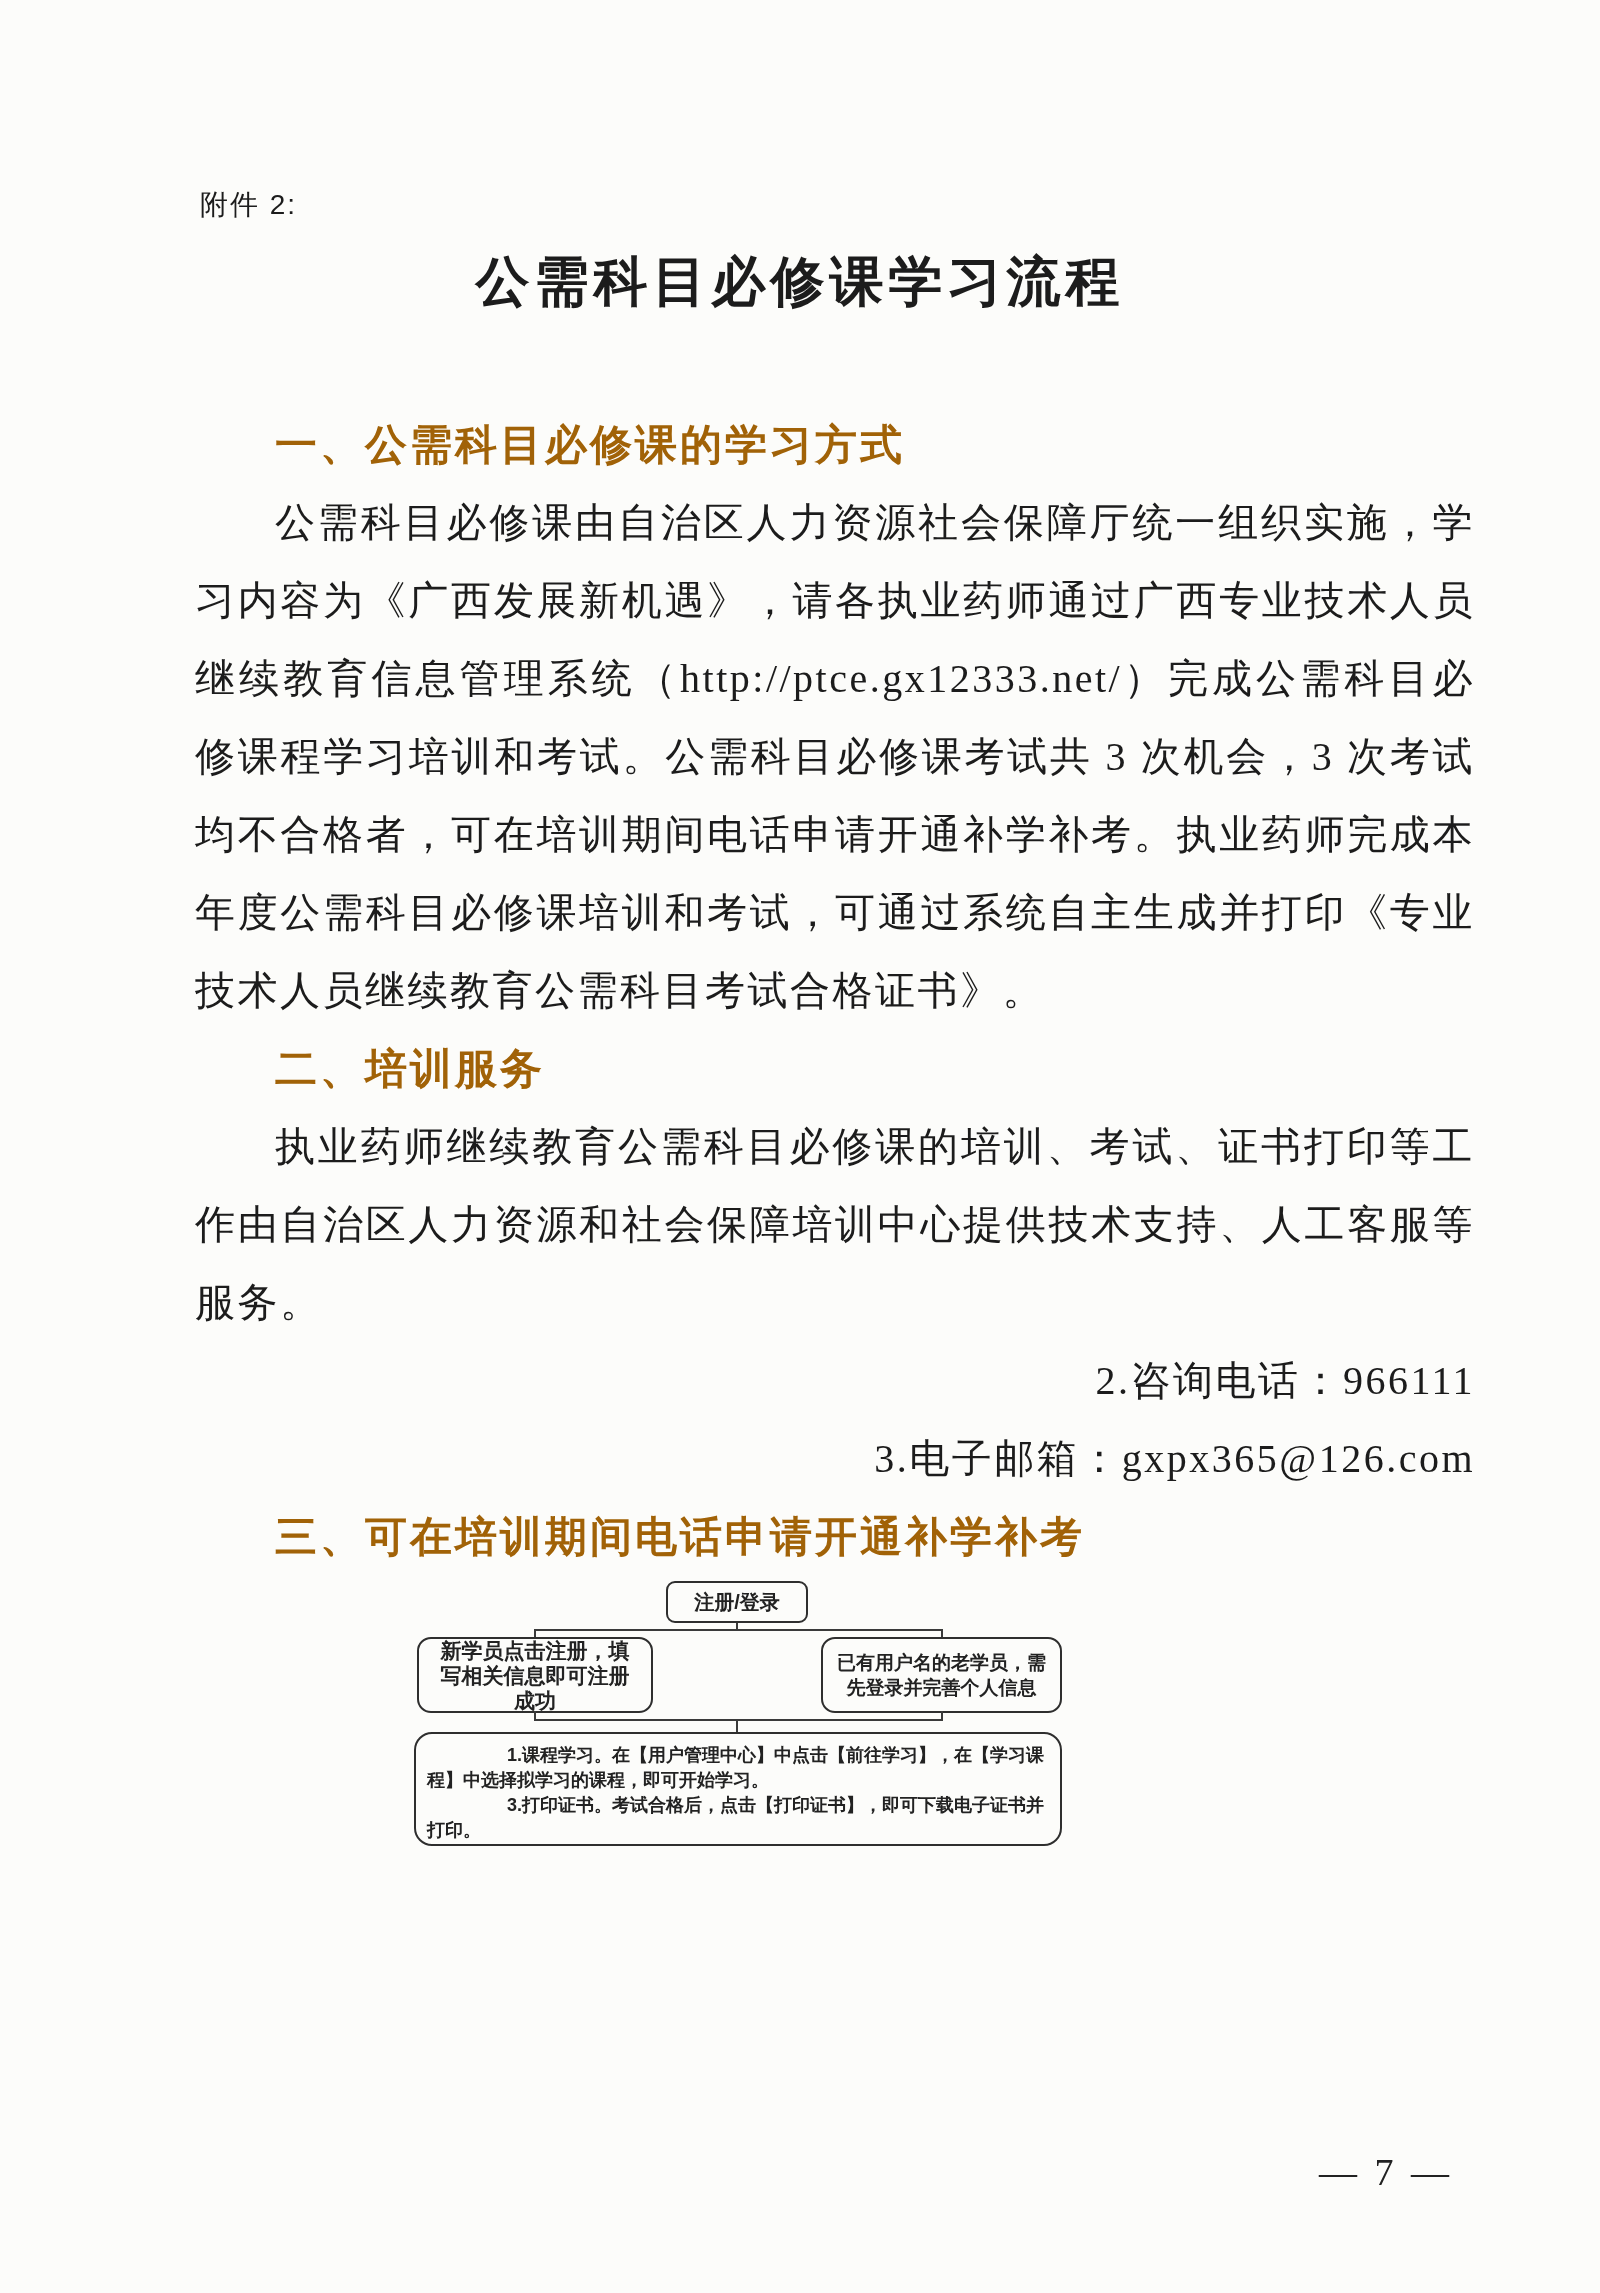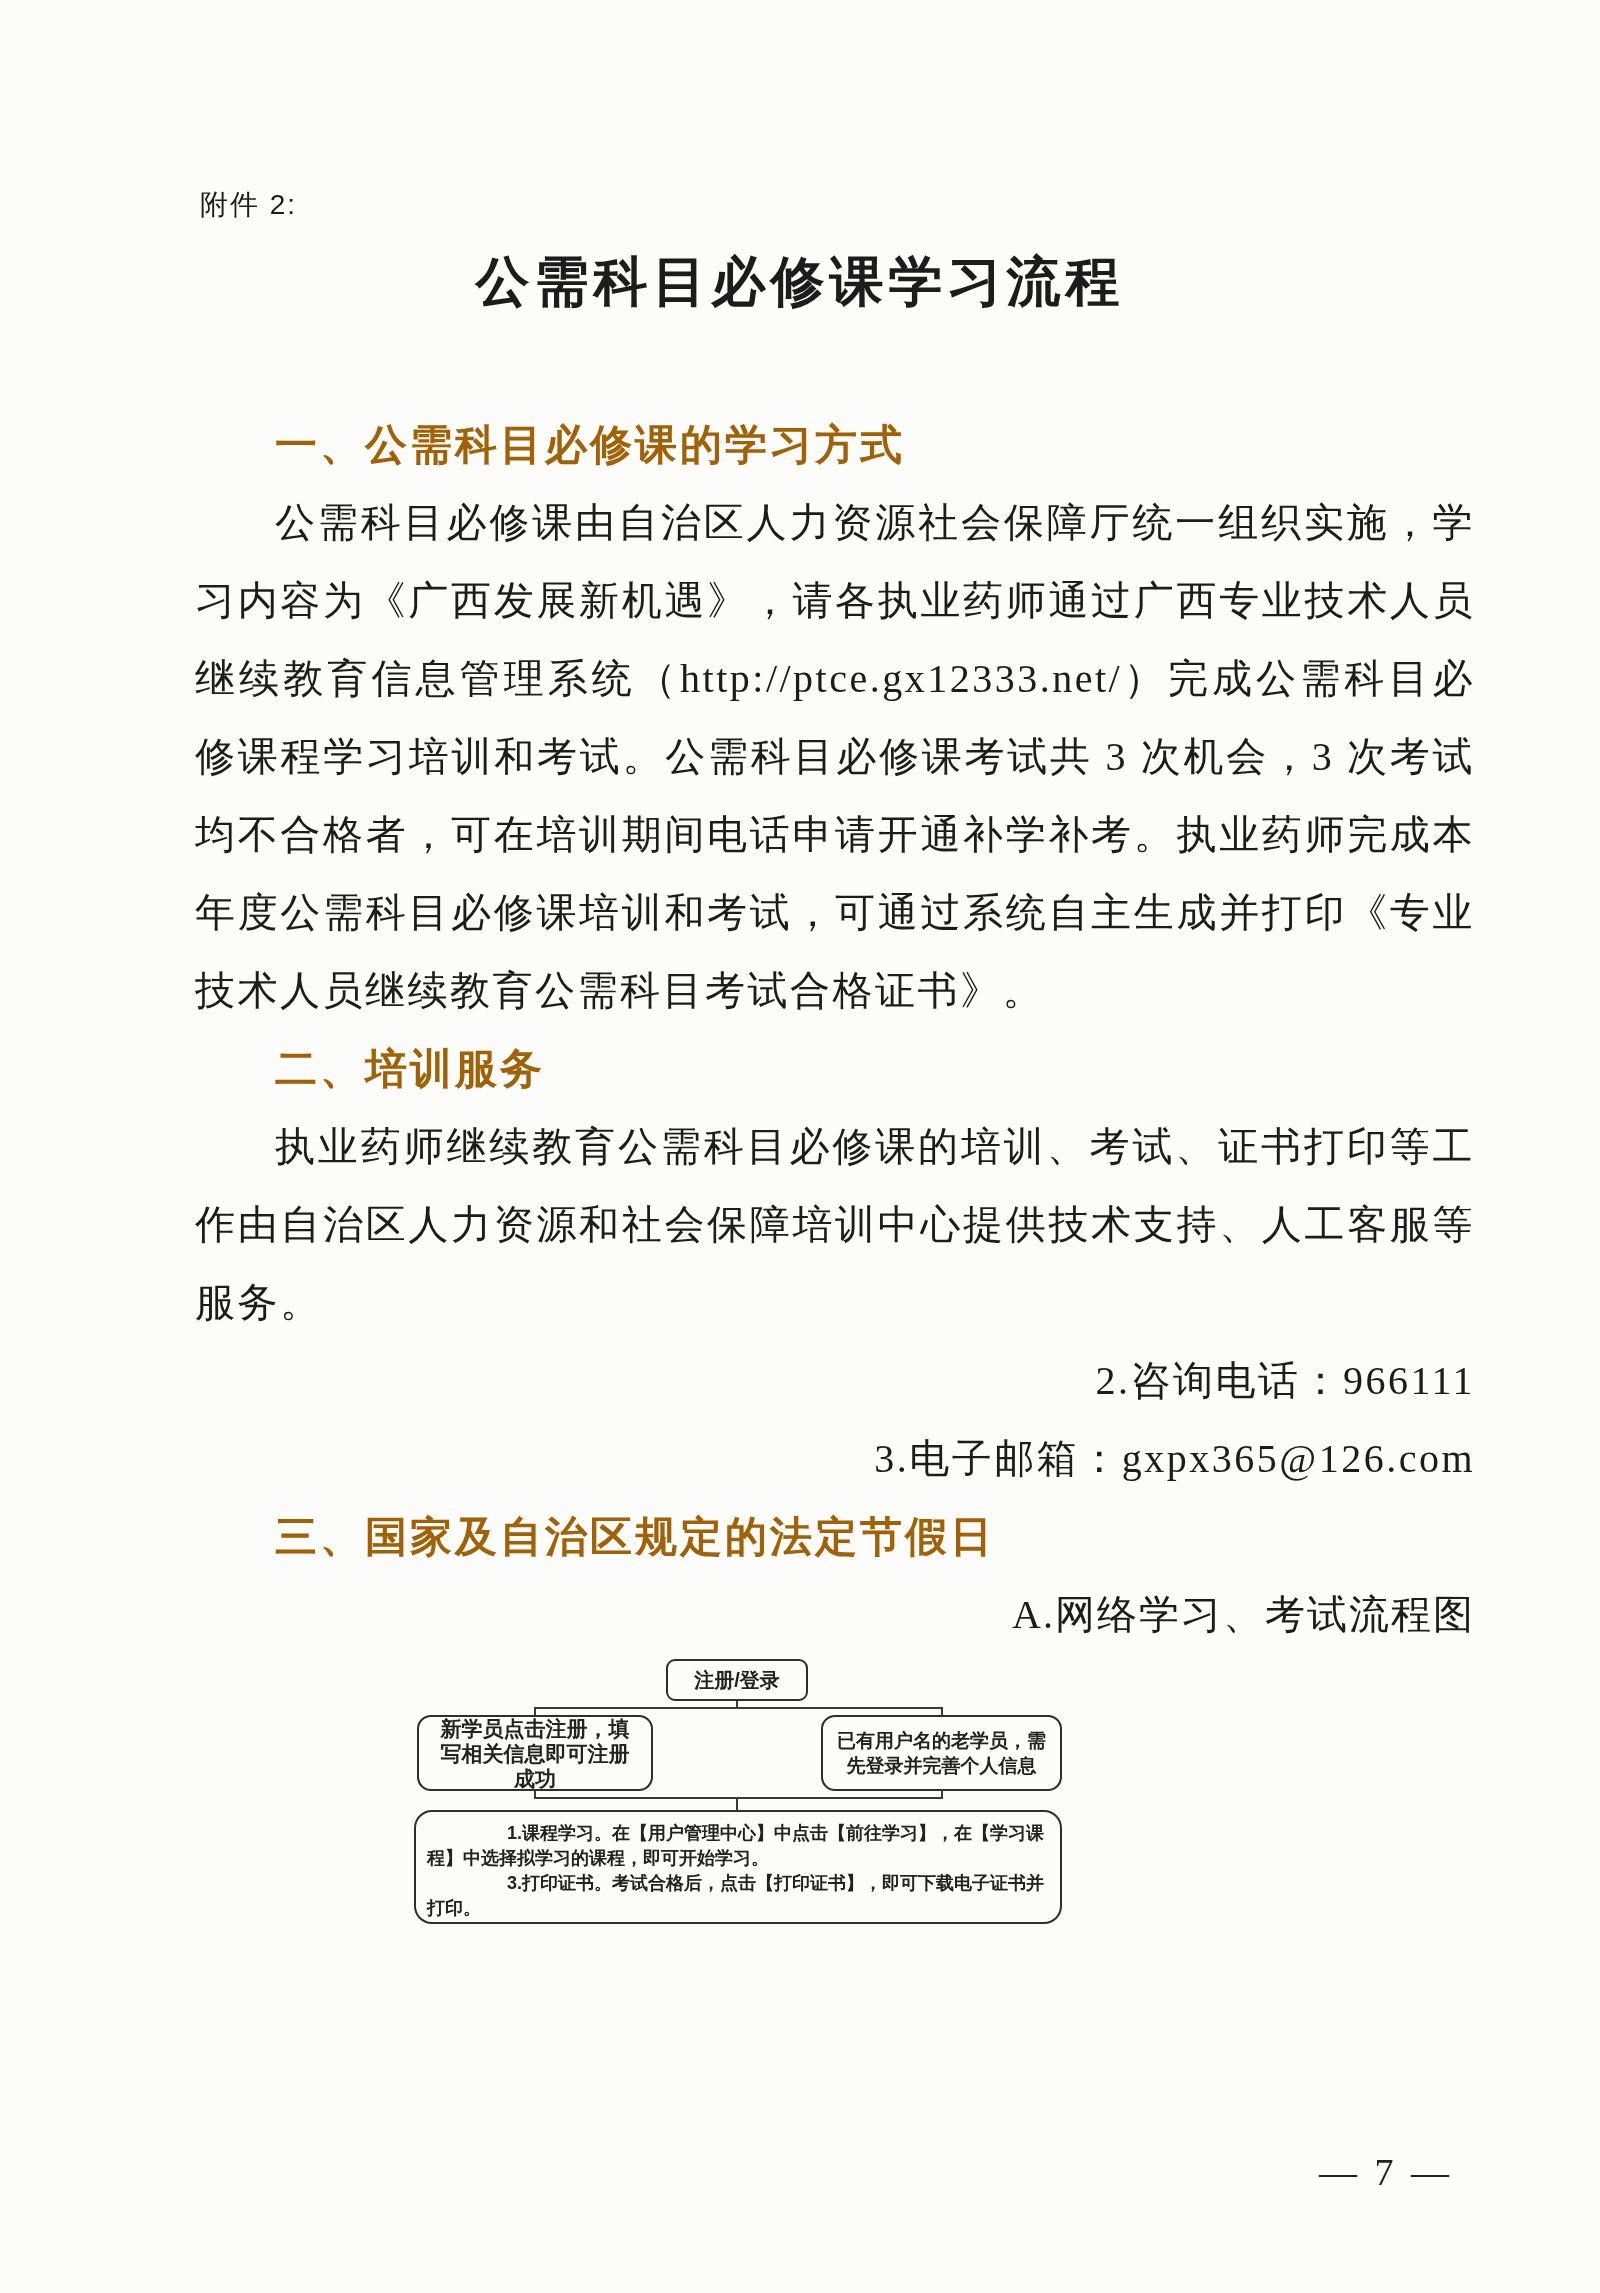--- a/index.html
+++ b/index.html
@@ -112,23 +112,22 @@
 
     <h2>二、培训服务</h2>
 
     <p>执业药师继续教育公需科目必修课的培训、考试、证书打印等工作由自治区人力资源和社会保障培训中心提供技术支持、人工客服等服务。</p>
 
 
     <p class="no-justify">2.咨询电话：966111</p>
 
     <p class="no-justify">3.电子邮箱：gxpx365@126.com</p>
 
-    <h2>三、国家及自治区规定的法定节假日</h2>
+    <h2>三、可在培训期间电话申请开通补学补考</h2>
 
-    <p class="no-justify sub-label">A.网络学习、考试流程图</p>
 
     <div class="flowchart">
 
       <div class="fc-box fc-top">注册/登录</div>
 
       <div class="fc-line l-top-v"></div>
       <div class="fc-line l-split-h"></div>
       <div class="fc-line l-left-v"></div>
       <div class="fc-line l-right-v"></div>
 

